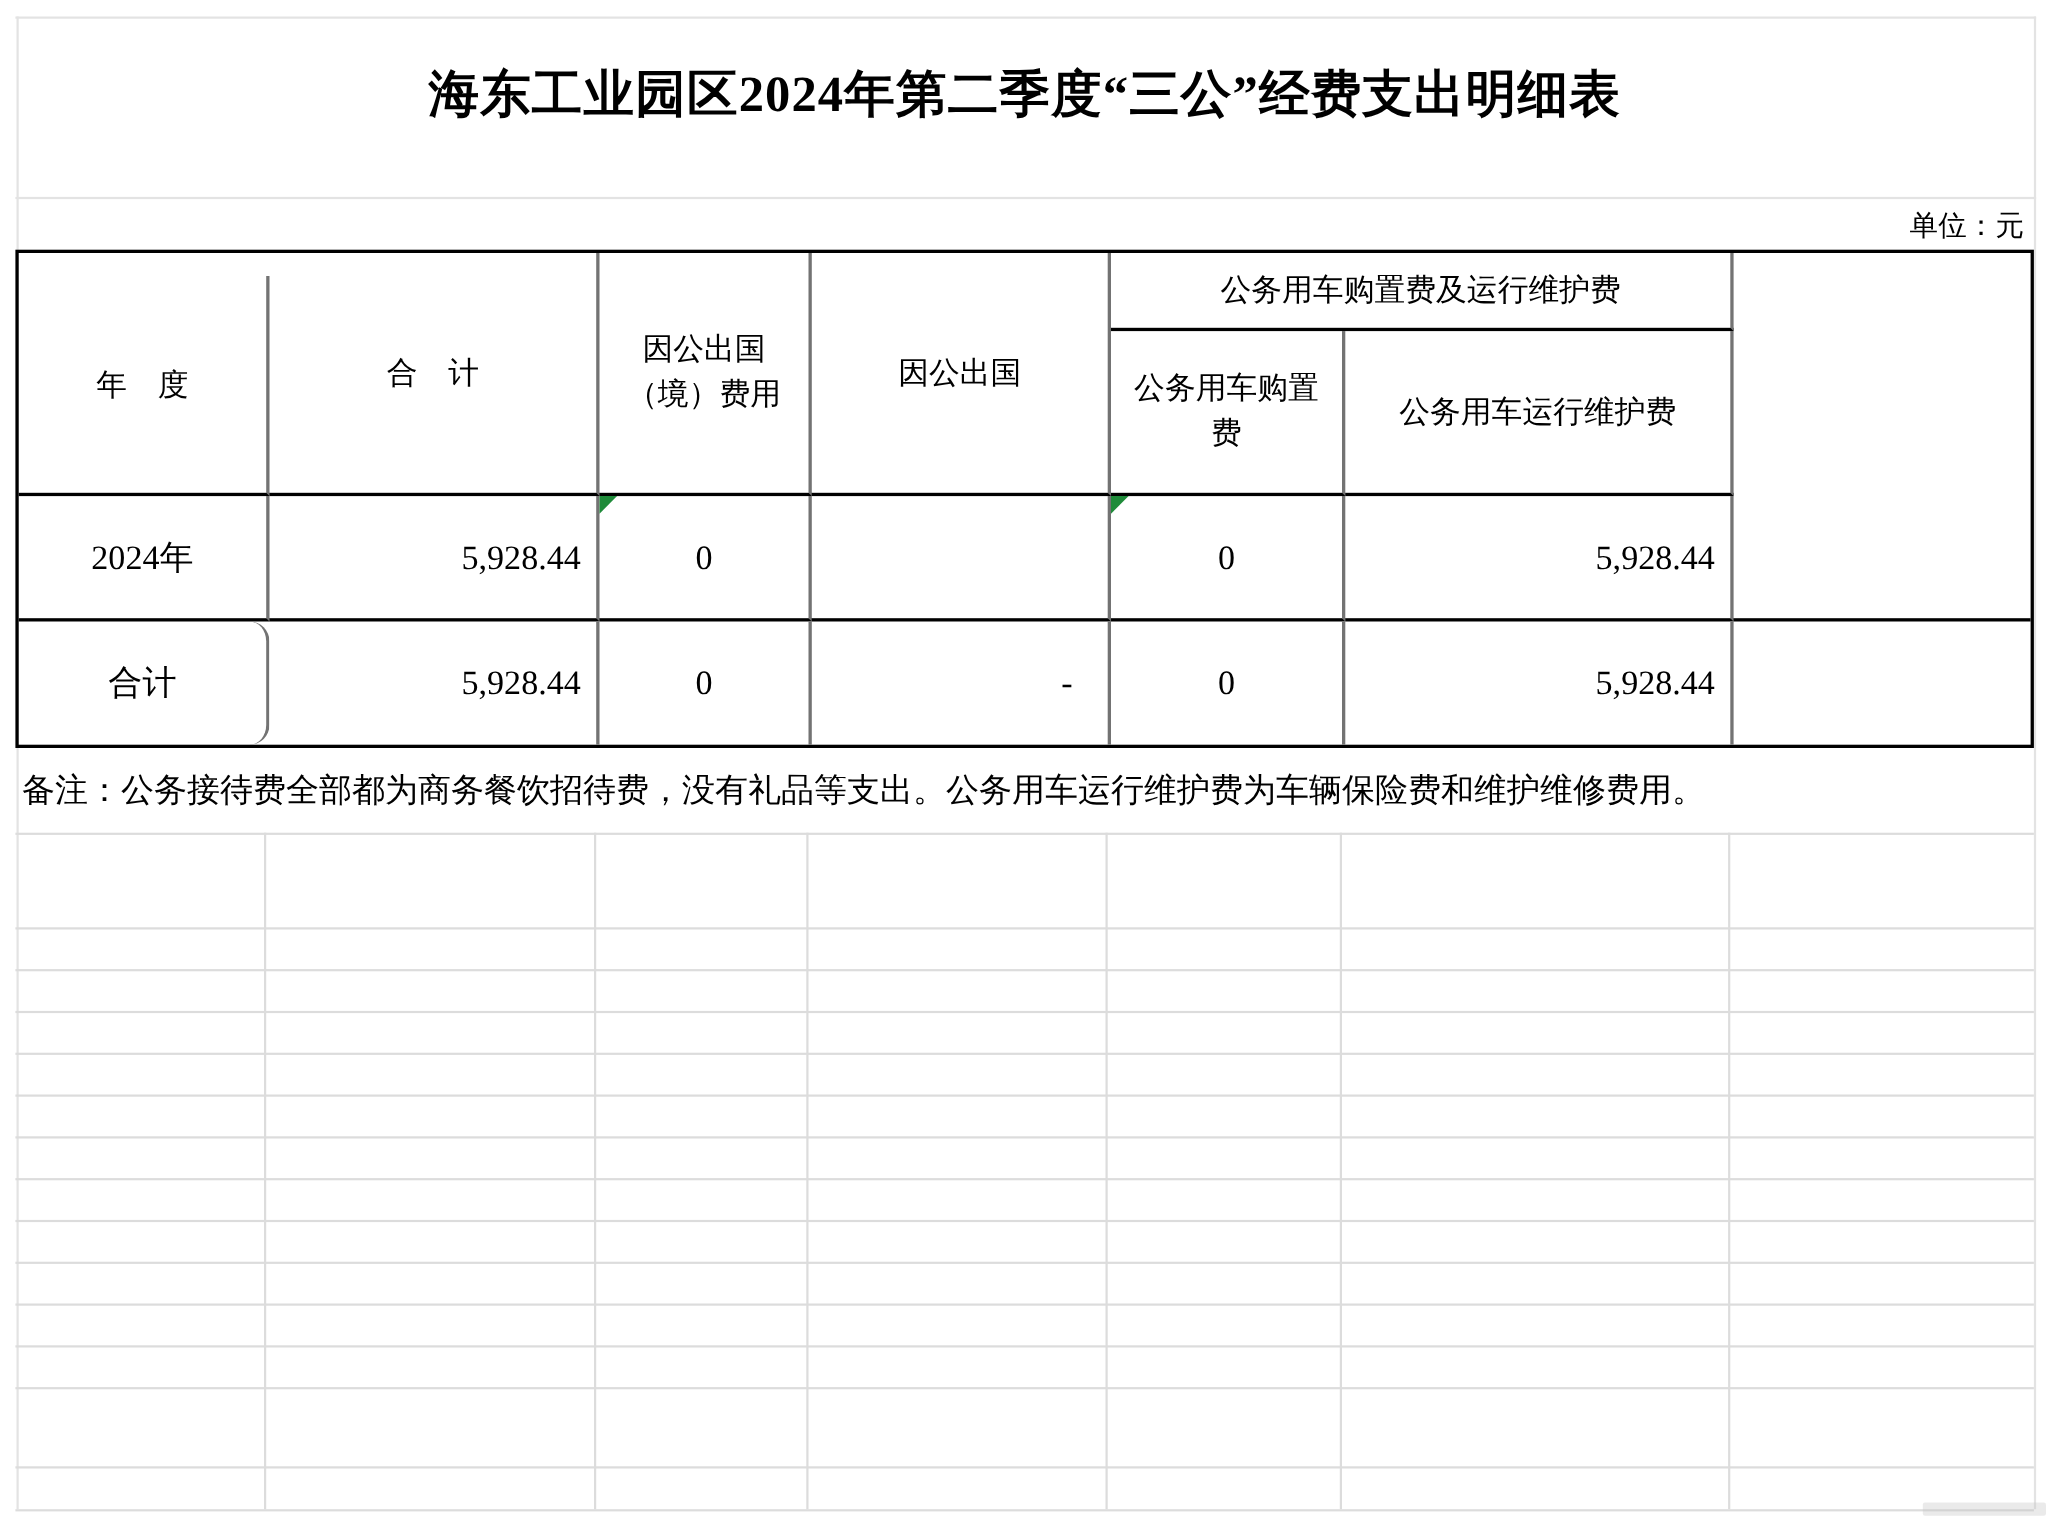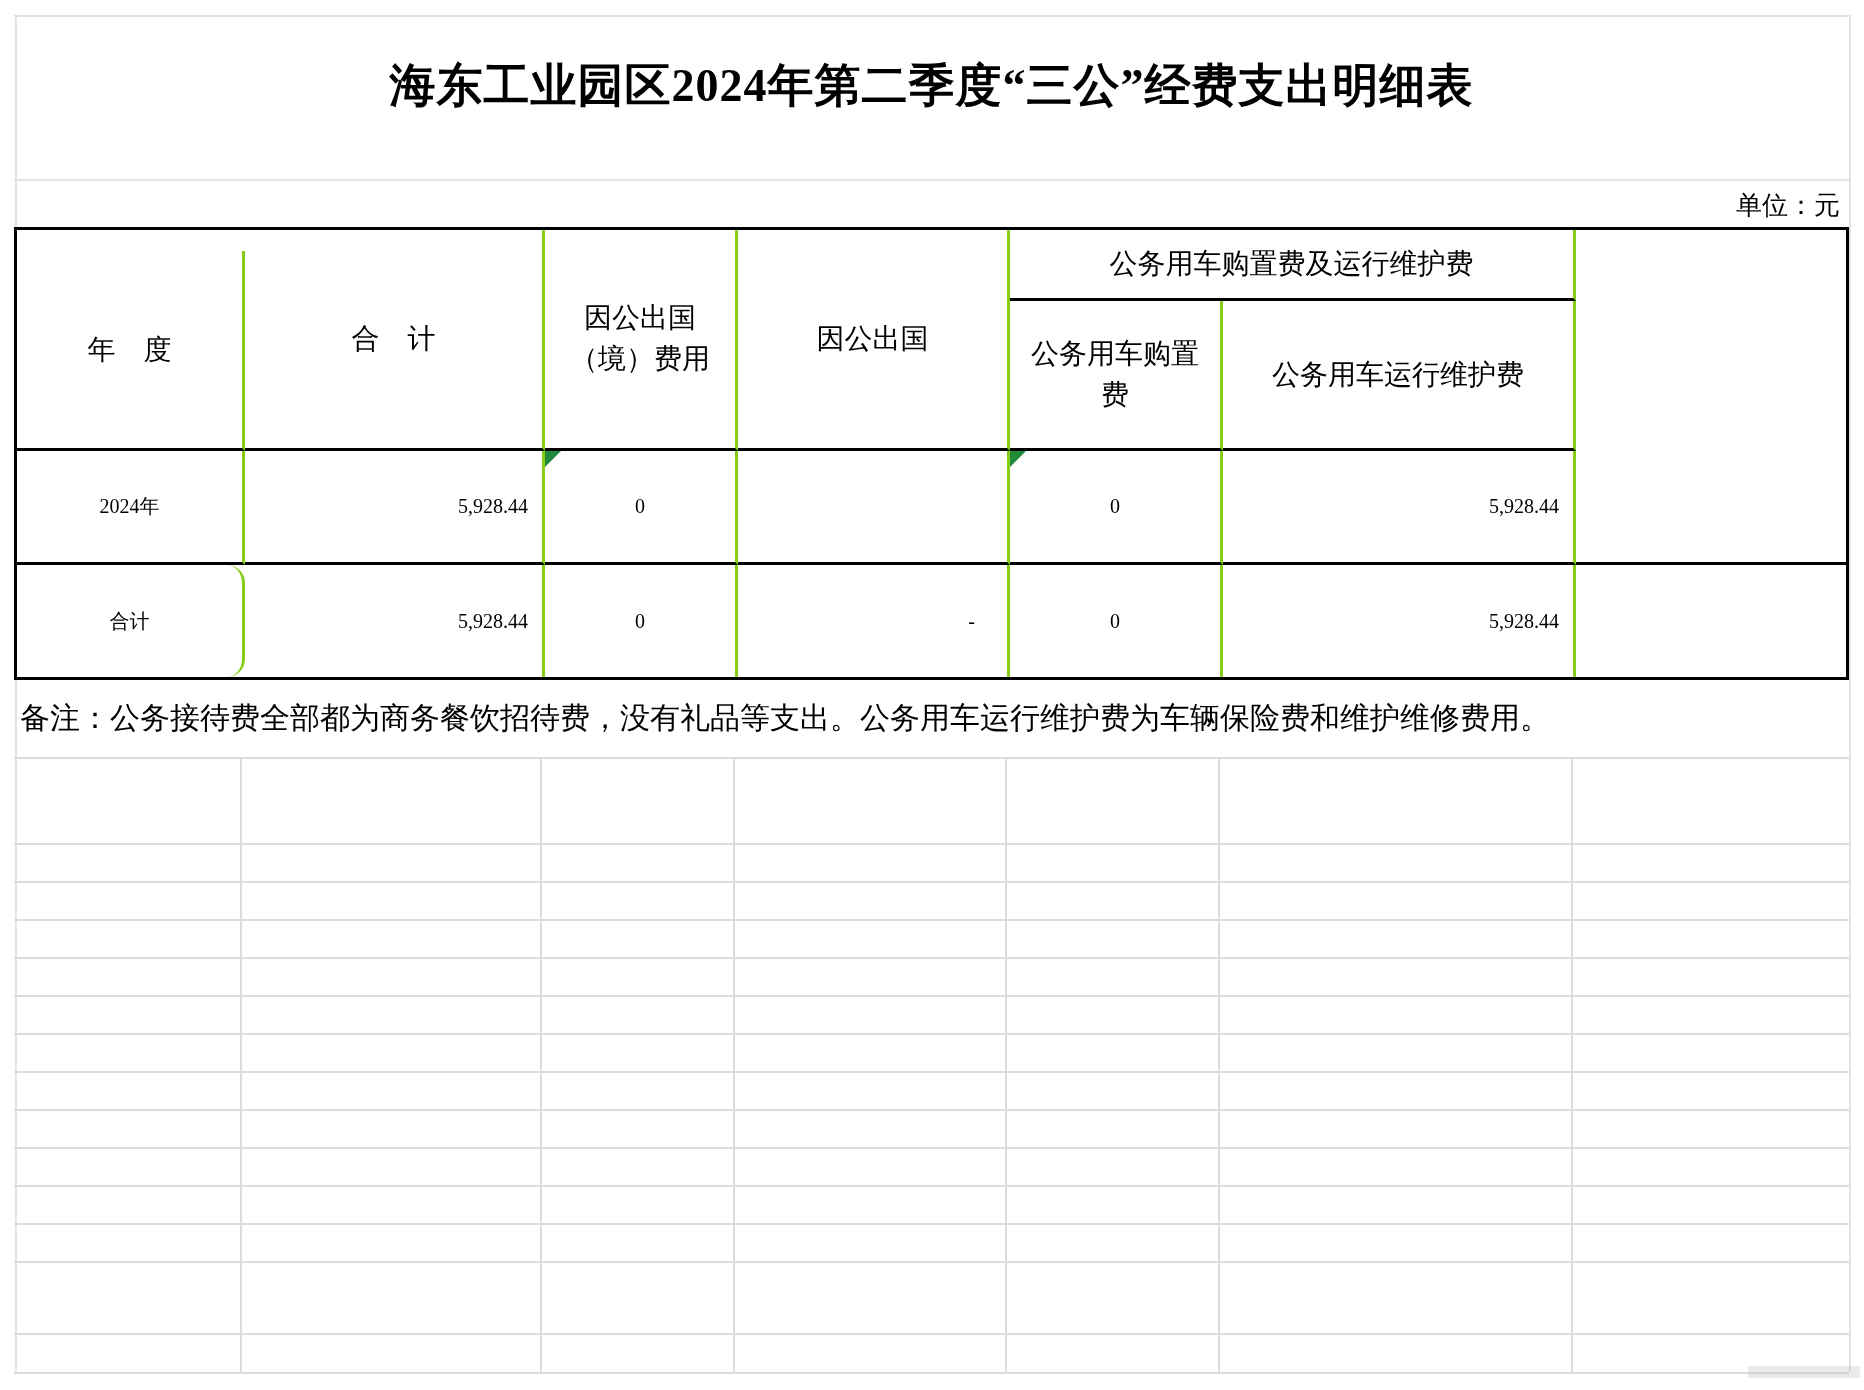--- a/index.html
+++ b/index.html
@@ -25,25 +25,25 @@
 
   
   .tbl{
     position:absolute;left:14px;top:227px;width:1835px;height:453px;
     box-sizing:border-box;border:3px solid #000;
     display:grid;
     grid-template-columns:228px 300px 193px 272px 213px 353px 1fr;
     grid-template-rows:71px 150px 114px 1fr;
   }
   .cell{
-    box-sizing:border-box;border-right:3px solid #84cc16;border-bottom:3px solid #000;
+    box-sizing:border-box;border-right:3px solid #737373;border-bottom:3px solid #000;
     display:flex;align-items:center;justify-content:center;
     font-size:28px;text-align:center;position:relative;
   }
-  .cell.data{font-size:20px;}
+  .cell.data{font-size:31px;}
   .cell.lastcol{border-right:none;}
   .cell.lastrow{border-bottom:none;}
   .cell.num{justify-content:flex-end;padding-right:14px;}
   .cell.dash{justify-content:flex-end;padding-right:32px;text-align:right;}
   .pre{white-space:pre-line;line-height:1.45;}
 
   
   .c-year{grid-row:1/3;grid-column:1;margin-top:21px;}
   .c-total{grid-row:1/3;grid-column:2;}
   .c-abroad{grid-row:1/3;grid-column:3;}

